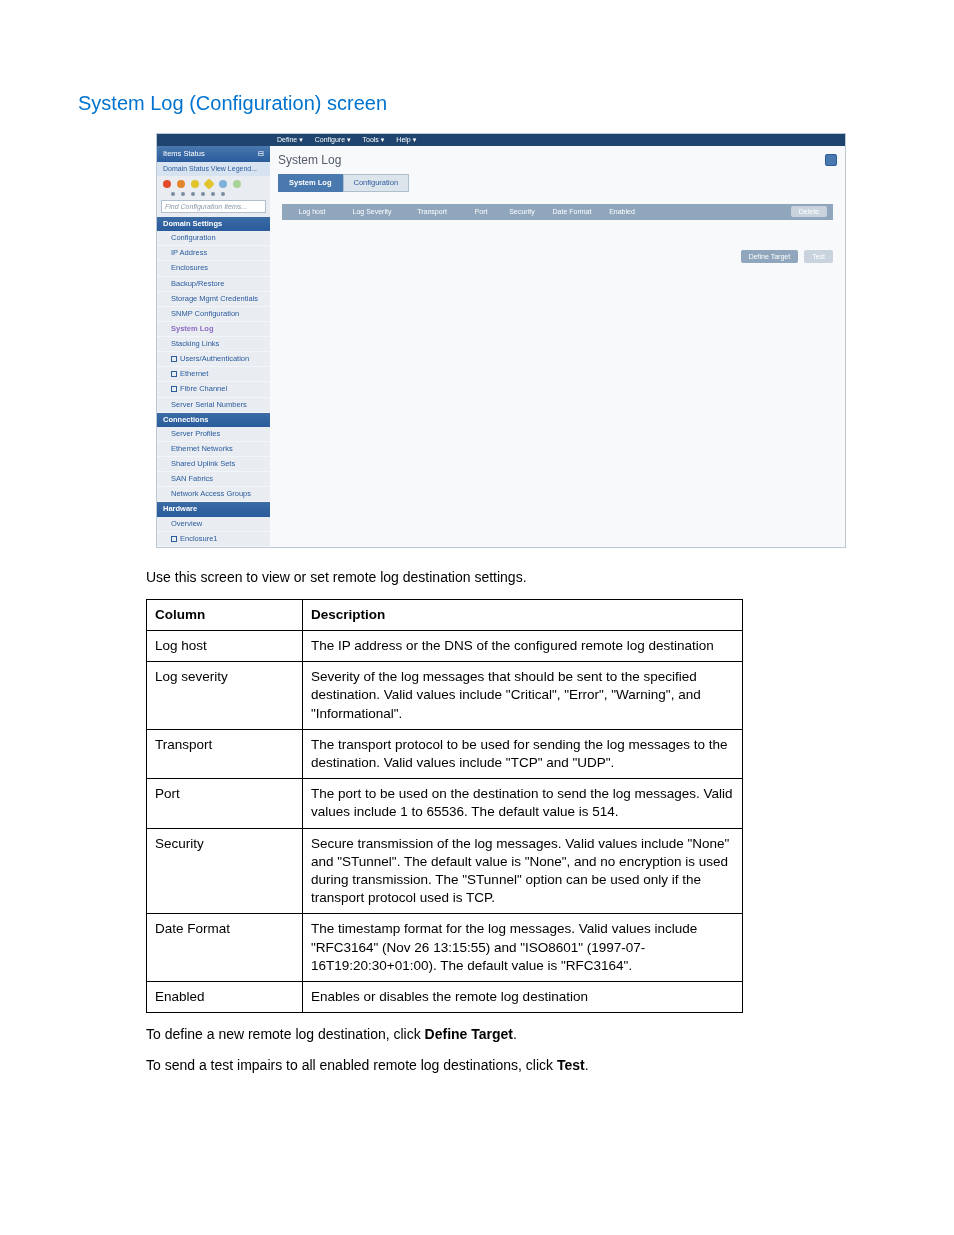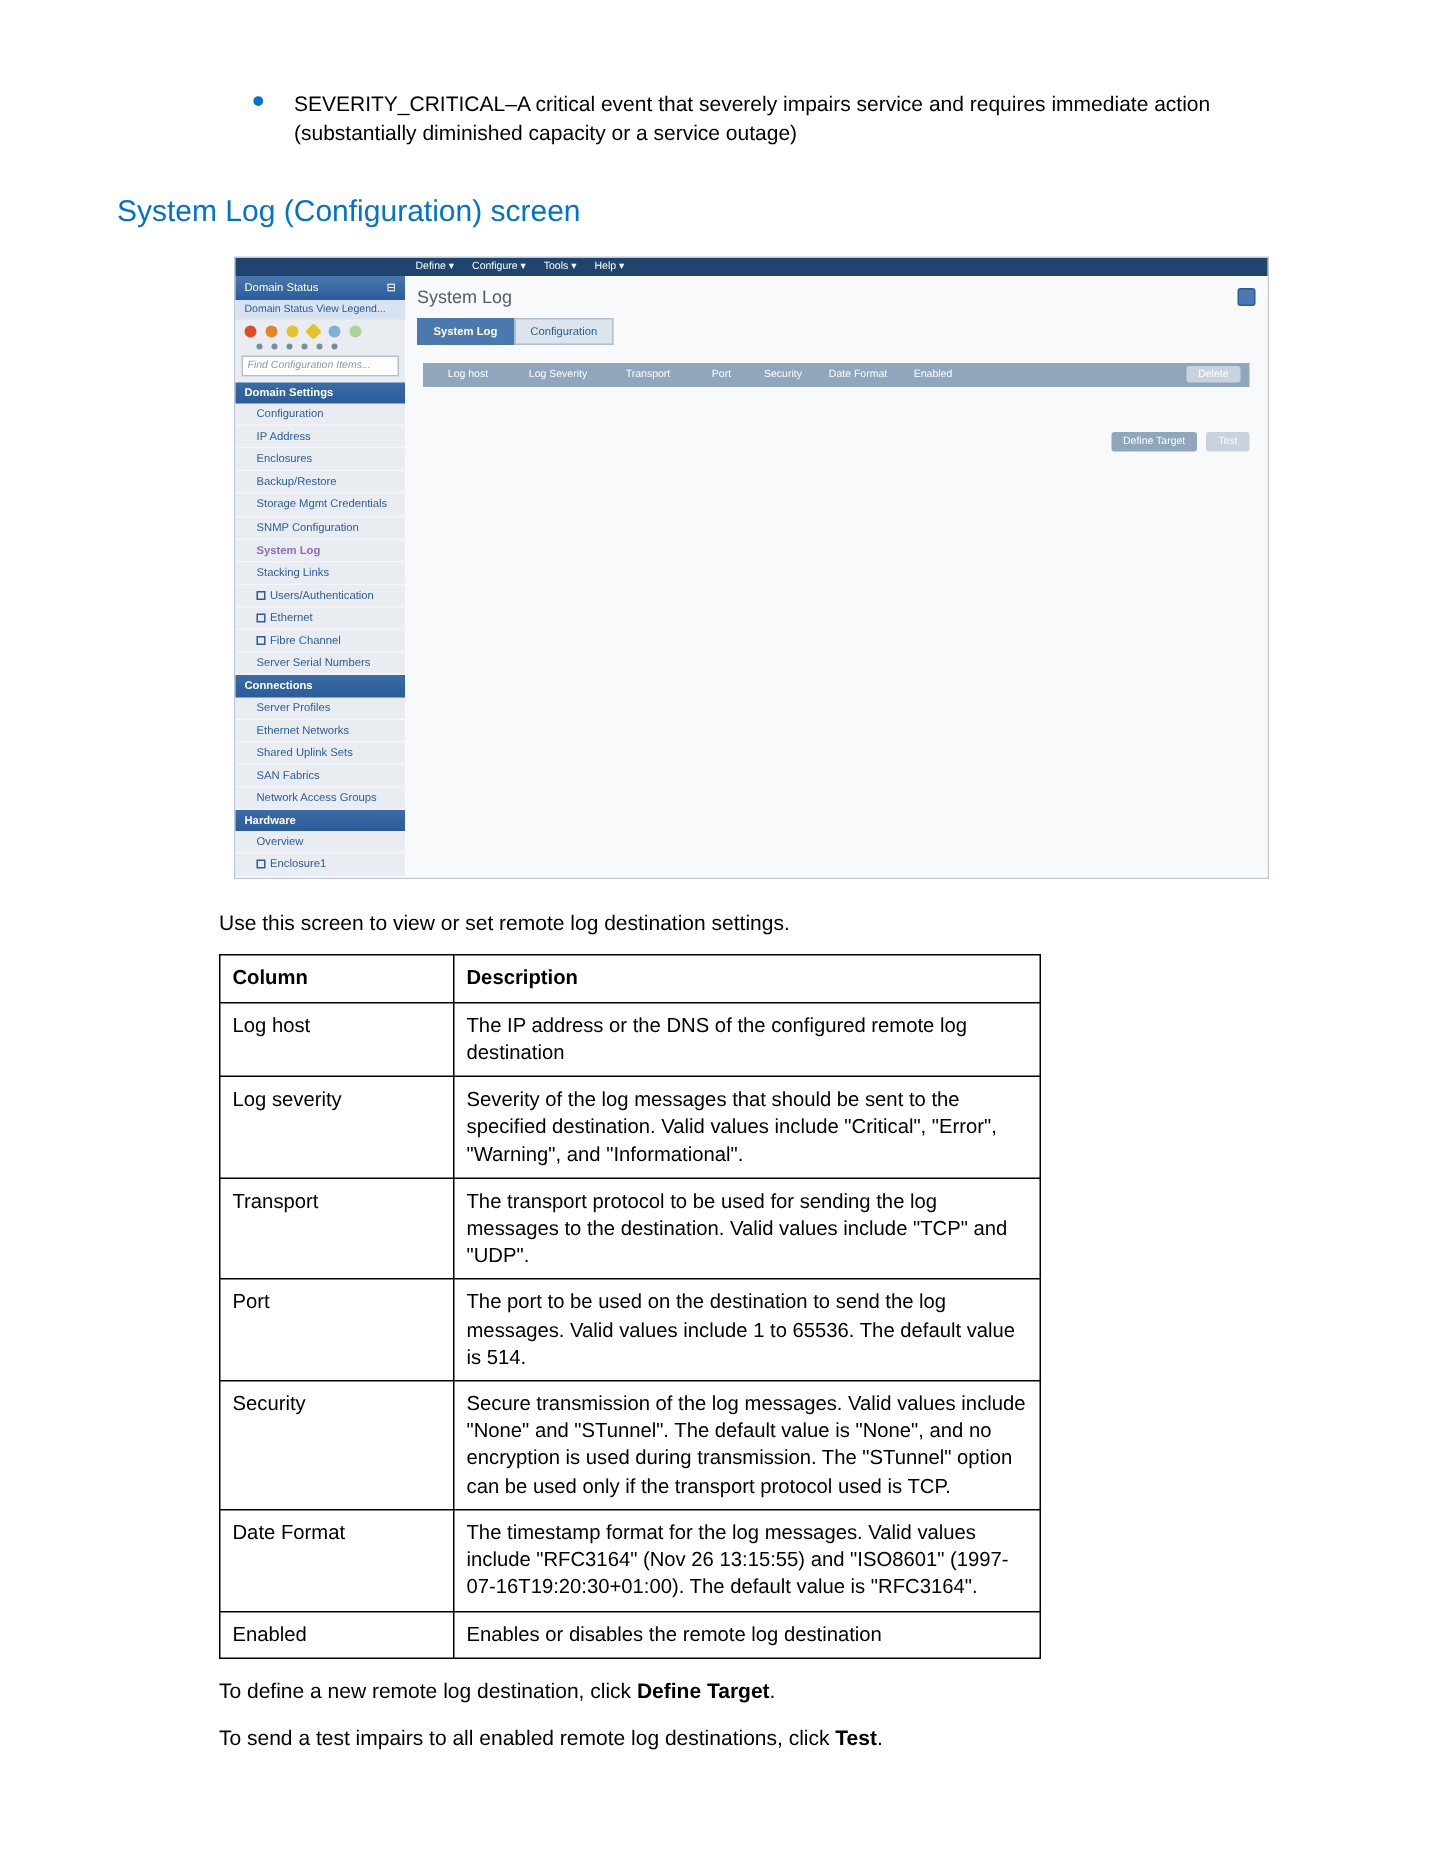--- a/index.html
+++ b/index.html
@@ -76,51 +76,50 @@
   .gh4{width:44px;} .gh5{width:56px;} .gh6{width:44px;} .gh7{flex:1;}
   .grid-head .btn-inert{ background:#c8d3de; color:#fff; border-radius:2px; padding:2px 8px; margin:1px 6px 1px 0;}
   .below-row{ display:flex; gap:6px; justify-content:flex-end; margin:30px 12px 0 12px;}
   .pill{ background:#8fa6bd; color:#fff; font-size:7px; padding:2px 8px; border-radius:2px;}
   .pill.mut{ background:#c8d3de;}
   .mp-fill{ height:140px;}
   
   p.doc{ margin:12px 68px 12px 68px;}
   p.doc.lead{ margin-left:68px;}
   table.doc{
-    border-collapse:collapse; width:548px; margin:6px 0 10px 68px;
+    border-collapse:collapse; width:597px; margin:6px 0 10px 68px;
     font-size:13.5px;
   }
   table.doc th, table.doc td{
     border:1px solid #000; padding:6px 8px; vertical-align:top; text-align:left;
   }
   table.doc th{ font-weight:bold; background:#fff;}
   table.doc th:first-child, table.doc td:first-child{ width:156px;}
   .bold{ font-weight:bold;}
 </style>
 </head>
 <body>
 
 <ul class="severity">
-  <li>SEVERITY_CRITICAL–A critical event that severely impairs service and requires immediate action (substantially diminished capacity or a service outage)</li>
 </ul>
 
 <h1 class="section-title">System Log (Configuration) screen</h1>
 
 <div class="app-shot">
   <div class="menubar">
     <span>Define ▾</span>
     <span>Configure ▾</span>
     <span>Tools ▾</span>
     <span>Help ▾</span>
   </div>
   <div class="body-row">
 
     <div class="sidebar">
       <div class="sb-head">
-        <span>Domain Status</span>
+        <span>Items Status</span>
         <span>⊟</span>
       </div>
       <div class="sb-sub">Domain Status   View Legend...</div>
       <div class="sb-icons">
         <div style="background:#e34a2c"></div>
         <div style="background:#e3842c"></div>
         <div style="background:#e3c32c"></div>
         <div style="background:#e3c32c;border-radius:2px;transform:rotate(45deg)"></div>
         <div style="background:#7fb0d6"></div>
         <div style="background:#a8d49a"></div>

